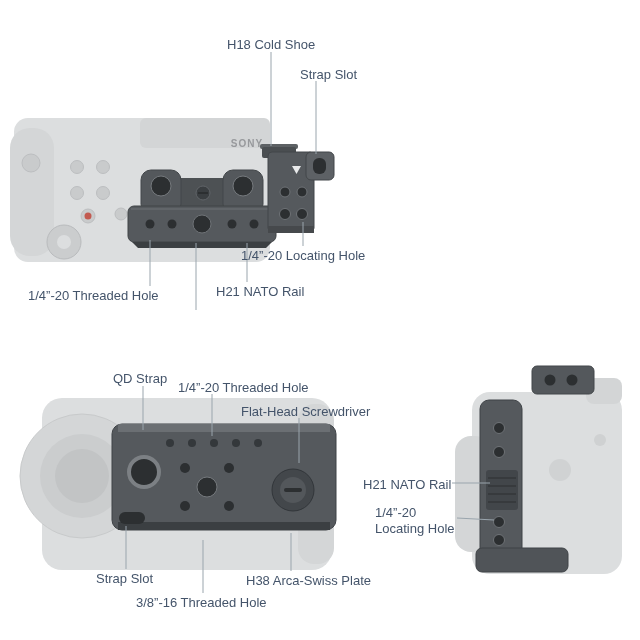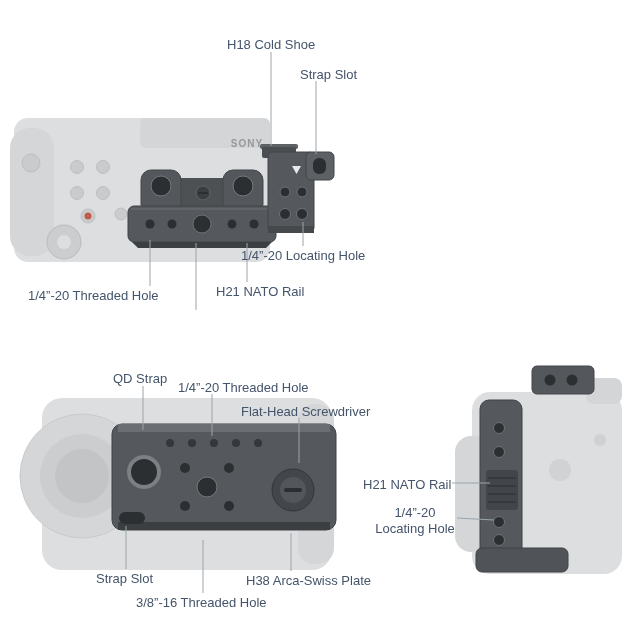--- a/index.html
+++ b/index.html
@@ -7,21 +7,21 @@
     position:relative;width:640px;height:640px;background:#ffffff;overflow:hidden;
     font-family:"Liberation Sans",sans-serif;
   }
   #illustrations{position:absolute;left:0;top:0;}
   .label{
     position:absolute;
     font-size:13px;line-height:16px;
     color:#44546a;
     white-space:pre-line;
   }
-  .label.center{text-align:center;}
+  .label.center{text-align:left;}
 </style>
 </head>
 <body>
 
 <div id="stage">
 
   <svg id="illustrations" width="640" height="640" viewBox="0 0 640 640">
 
     <g>
       <g>

